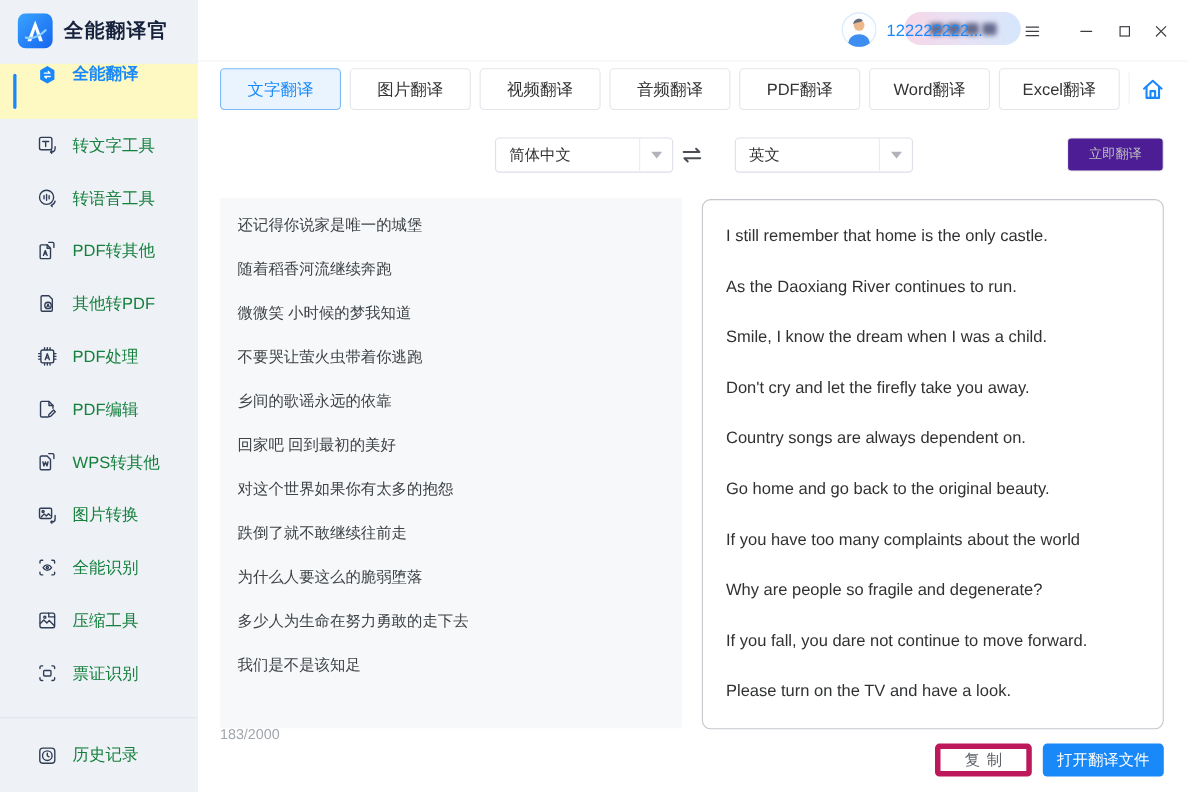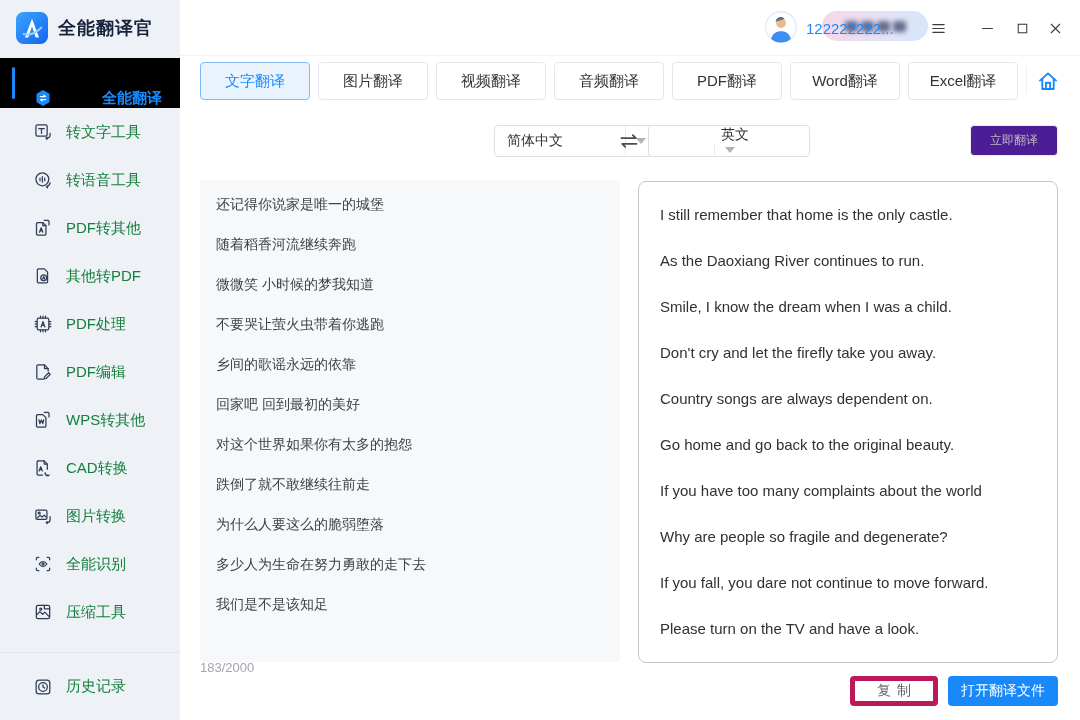--- a/index.html
+++ b/index.html
@@ -4,21 +4,21 @@
 <style>
   html,body{margin:0;padding:0;}
   body{width:1080px;height:720px;font-family:"Liberation Sans",sans-serif;background:#fff;overflow:hidden;}
   .app{position:relative;width:1080px;height:720px;background:#fff;overflow:hidden;}
 
   
   .sidebar{position:absolute;left:0;top:0;width:180px;height:720px;background:#eef1f6;}
   .logo-area{position:absolute;left:0;top:0;width:180px;height:56px;display:flex;align-items:center;}
   .logo-icon{margin-left:16px;width:32px;height:32px;flex:0 0 auto;}
   .logo-title{margin-left:10px;font-size:18px;font-weight:bold;color:#17233d;letter-spacing:1px;}
-  .active-item{position:absolute;left:0;top:58px;width:180px;height:50px;background:#000000;display:flex;align-items:flex-end;gap:36px;}
+  .active-item{position:absolute;left:0;top:58px;width:180px;height:50px;background:#fef9c3;display:flex;align-items:flex-start;}
   .active-bar{position:absolute;left:12px;top:9px;width:3px;height:32px;background:#1989fa;border-radius:2px;}
   .active-item .mi-icon{margin-left:33px;}
   .active-item .mi-label{color:#1989fa;font-weight:bold;}
   .menu{position:absolute;left:0;top:108px;width:180px;height:545px;overflow:hidden;}
   .menu-item{height:48px;display:flex;align-items:center;cursor:pointer;}
   .mi-icon{margin-left:33px;width:20px;height:20px;flex:0 0 auto;display:flex;}
   .mi-icon svg{width:20px;height:20px;}
   .mi-label{margin-left:13px;font-size:15px;color:#15803d;}
   .sidebar-bottom{position:absolute;left:0;bottom:0;width:180px;height:67px;border-top:1px solid #e2e5ea;display:flex;align-items:center;background:#eef1f6;}
 
@@ -36,22 +36,22 @@
   .tab{width:110px;height:38px;box-sizing:border-box;border:1px solid #e4e6eb;border-radius:4px;background:#fff;display:flex;align-items:center;justify-content:center;font-size:15px;color:#333;cursor:pointer;}
   .tab.active{background:#e9f4ff;border-color:#7ebaf6;color:#1989fa;}
   .tabs-sep{position:absolute;left:1026px;top:66px;width:1px;height:28px;background:#edeff2;}
   .home-btn{position:absolute;left:1035px;top:68px;width:26px;height:26px;display:flex;align-items:center;justify-content:center;cursor:pointer;}
 
   
   .lang-select{position:absolute;top:125px;height:32px;box-sizing:border-box;border:1px solid #dcdfe6;border-radius:4px;background:#fff;display:flex;align-items:center;cursor:pointer;}
   .lang-select .sel-text{flex:1;padding-left:12px;font-size:14px;color:#333;}
   .caret-box{width:29px;height:100%;border-left:1px solid #ececec;display:flex;align-items:center;justify-content:center;}
   .caret{width:0;height:0;border-left:5px solid transparent;border-right:5px solid transparent;border-top:6px solid #b0b3ba;}
-  #src-select{left:450px;width:162px;margin-left:44px;}
-  #tgt-select{left:648px;width:162px;flex-direction:column;}
+  #src-select{left:450px;width:162px;}
+  #tgt-select{left:668px;width:162px;}
   .swap-btn{position:absolute;left:616px;top:128px;width:26px;height:26px;display:flex;align-items:center;justify-content:center;cursor:pointer;}
   .translate-btn{position:absolute;left:970px;top:125px;width:88px;height:31px;box-sizing:border-box;background:#4c1d95;border:1px solid #ececec;border-radius:4px;color:#bdbdbd;font-size:12px;display:flex;align-items:center;justify-content:center;}
 
   
   .source-panel{position:absolute;left:200px;top:180px;width:420px;height:482px;background:#f7f8fa;border-radius:2px;box-sizing:border-box;padding:4px 16px;overflow:hidden;}
   .source-panel .line{line-height:40px;font-size:14px;color:#3f4346;white-space:nowrap;}
   .result-panel{position:absolute;left:638px;top:181px;width:420px;height:482px;background:#fff;border:1px solid #c3c7cd;border-radius:8px;box-sizing:border-box;padding:10px 21px;overflow:hidden;}
   .result-panel .line{line-height:46px;font-size:15px;color:#303133;white-space:nowrap;}
 
   
@@ -157,32 +157,20 @@
         </div>
         <div class="menu-item">
           <span class="mi-icon">
             <svg viewBox="0 0 24 24" fill="none" stroke="#2e3c55" stroke-width="1.5" stroke-linecap="round" stroke-linejoin="round">
               <path d="M13.5 2.8h4.2a1.5 1.5 0 0 1 1.5 1.5v4"></path>
               <path d="M5.5 5.5h6.3l3.7 3.7v10a1.3 1.3 0 0 1-1.3 1.3h-8.7a1.3 1.3 0 0 1-1.3-1.3V6.8a1.3 1.3 0 0 1 1.3-1.3z"></path>
               <path d="M7.2 11.8l1.1 4.5 1.7-4.3 1.7 4.3 1.1-4.5"></path>
             </svg>
           </span>
           <span class="mi-label">WPS转其他</span>
-        </div>
-        <div class="menu-item">
-          <span class="mi-icon">
-            <svg viewBox="0 0 24 24" fill="none" stroke="#2e3c55" stroke-width="1.5" stroke-linecap="round" stroke-linejoin="round">
-              <path d="M6.2 3.5h7.2l3.8 3.8v6.2"></path>
-              <path d="M6.2 3.5A1.3 1.3 0 0 0 4.9 4.8v14.4a1.3 1.3 0 0 0 1.3 1.3h5.3"></path>
-              <path d="M13.4 3.5v3.8h3.8"></path>
-              <path d="M7.4 15.5l1.9-5 1.9 5m-3.1-1.6h2.5"></path>
-              <path d="M14.5 17.7a3.8 3.8 0 0 0 3.8 3.7m0 0-1.2-1.2m1.2 1.2 1.2-1.2"></path>
-            </svg>
-          </span>
-          <span class="mi-label">CAD转换</span>
         </div>
         <div class="menu-item">
           <span class="mi-icon">
             <svg viewBox="0 0 24 24" fill="none" stroke="#2e3c55" stroke-width="1.5" stroke-linecap="round" stroke-linejoin="round">
               <rect x="3.5" y="4.8" width="13.2" height="11.2" rx="1.5"></rect>
               <circle cx="7.4" cy="8.4" r="1.15"></circle>
               <path d="M5.3 14.3l3.3-3.3 2.3 2.3 2.4-2.4 2 2"></path>
               <path d="M20.5 12.8v3.7a3.4 3.4 0 0 1-3.4 3.4h-1.3m0 0 1.2-1.2m-1.2 1.2 1.2 1.2"></path>
             </svg>
           </span>

